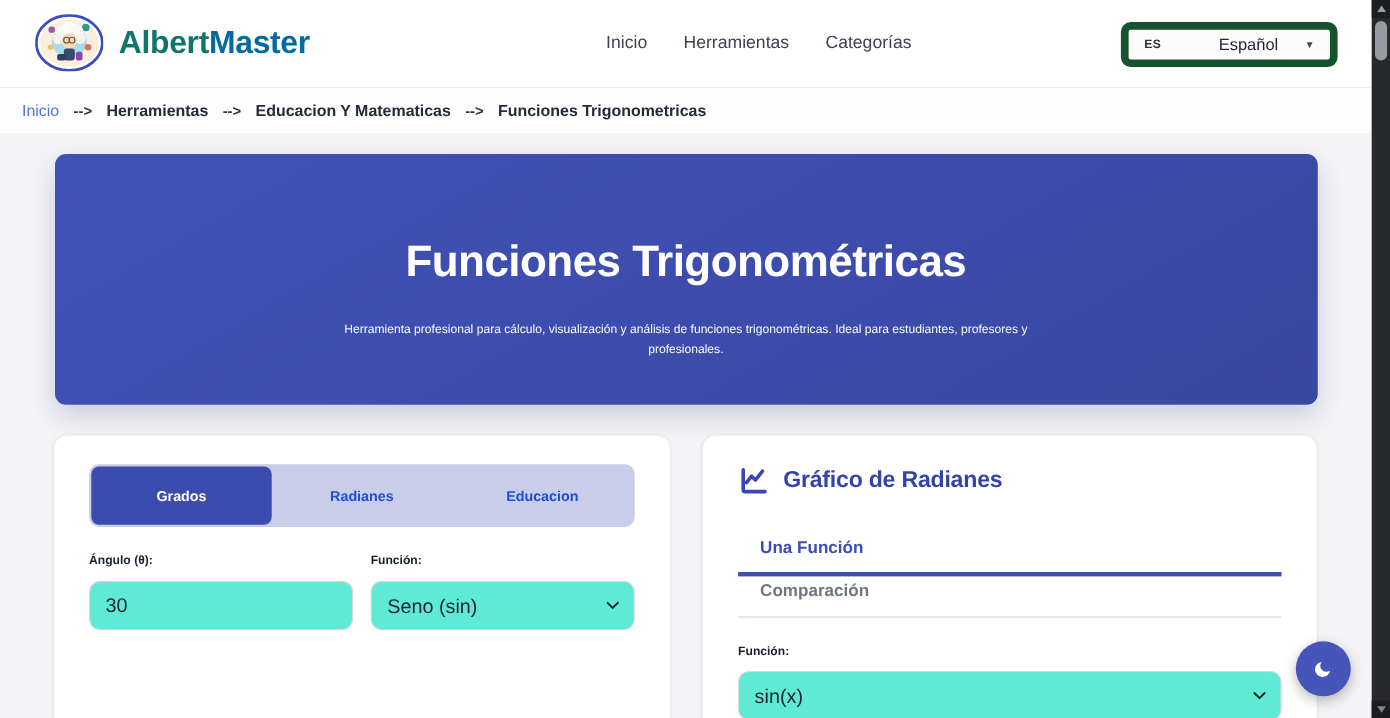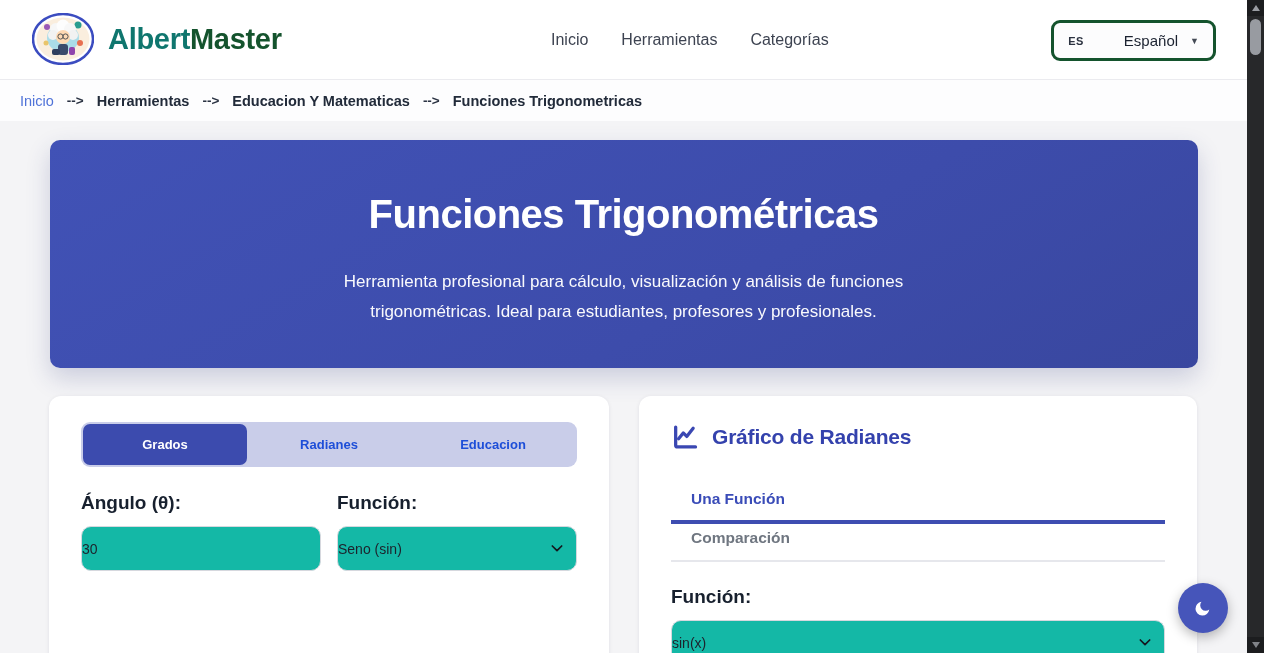--- a/index.html
+++ b/index.html
@@ -5,76 +5,76 @@
   * { margin:0; padding:0; box-sizing:border-box; }
   html,body { width:1264px; height:653px; overflow:hidden; }
   body { font-family:"Liberation Sans","DejaVu Sans",sans-serif; background:#f4f4f6; position:relative; }
   .viewport { position:absolute; left:0; top:0; width:1247px; height:653px; overflow:hidden; }
 
   
   .header { position:relative; height:80px; background:#ffffff; border-bottom:1px solid #ebebef; }
   .logo-group { position:absolute; left:32px; top:13px; display:flex; align-items:center; cursor:pointer; }
   .brand { margin-left:14px; font-size:29px; font-weight:700; letter-spacing:-0.3px; }
   .brand .b1 { color:#0f766e; }
-  .brand .b2 { color:#14532d; }
+  .brand .b2 { color:#0369a1; }
   .nav { position:absolute; left:551px; top:0; height:100%; display:flex; align-items:center; gap:33px; }
   .nav-link { font-size:16px; color:#3d4351; font-weight:500; cursor:pointer; white-space:nowrap; }
   .lang-btn { position:absolute; right:31px; top:20px; height:41px; min-width:120px; background:#fcfcfd;
-              border:3px solid #14532d; border-radius:9px; display:flex; align-items:center; gap:12px;
+              border:7px solid #14532d; border-radius:9px; display:flex; align-items:center; gap:24px;
               padding:0 14px; cursor:pointer; }
   .lang-code { font-size:11px; font-weight:600; color:#2b3240; letter-spacing:.5px; }
   .lang-name { font-size:15px; color:#1b2230;margin-left:28px; }
   .lang-caret { font-size:9px; color:#444a55; }
 
   
   .breadcrumb { height:41px; background:#fdfdfe; display:flex; align-items:center; padding:0 20px; }
   .crumb { font-size:14.5px; font-weight:600; color:#222b3a; white-space:nowrap; }
   .crumb.link { color:#5073d8; font-weight:500; cursor:pointer; }
   .crumb-sep { font-size:13.5px; font-weight:600; color:#2a3242; margin:0 13px; }
 
   
   .main { padding:19px 49px 0; }
   .hero { width:1148px; height:228px; margin:0 auto; border-radius:10px;
           background:linear-gradient(150deg,#4152b6 0%,#3d4cab 60%,#39479f 100%);
           box-shadow:0 10px 24px rgba(42,52,122,.20);
-          display:flex; flex-direction:column; align-items:center; padding-top:52px; }
+          display:flex; flex-direction:column; align-items:center; padding-top:76px; }
   .hero-title { color:#ffffff; font-size:40px; font-weight:800; letter-spacing:-0.5px; }
   .hero-sub { margin-top:30px; max-width:680px; text-align:center; color:rgba(255,255,255,.97);
-              font-size:17px; line-height:30px; font-weight:400; }
+              font-size:11px; line-height:18px; font-weight:400; }
 
   
   .cards { display:flex; gap:30px; margin-top:28px; align-items:flex-start; }
   .card { background:#ffffff; border-radius:12px; box-shadow:0 1px 4px rgba(20,24,60,.09);
           padding:26px 32px 40px; height:420px; }
   .card.calc { width:560px; }
   .card.graph { width:558px; position:relative; }
   .card-head { display:flex; align-items:center; gap:13px; height:30px; margin-bottom:30px; }
   .card-title { font-size:21px; font-weight:700; color:#3442ad; letter-spacing:-0.2px; white-space:nowrap; }
 
   
-  .pill-tabs { display:flex; background:#c9cde9; border-radius:9px; padding:2px; height:45px; }
+  .pill-tabs { display:flex; background:#c9cde9; border-radius:9px; padding:2px; height:57px; }
   .pill-tab { flex:1; display:flex; align-items:center; justify-content:center; font-size:13px;
               font-weight:600; color:#1d4ed8; border-radius:7px; cursor:pointer; }
   .pill-tab.active { background:#3c4bae; color:#ffffff; font-weight:700; }
 
   
   .u-tabs { display:flex; border-bottom:2px solid #e6e7ec;flex-direction:column; }
   .u-tab { padding:8px 20px 12px; font-size:15.5px; font-weight:700; color:#6f7680; cursor:pointer;
            border-bottom:4px solid transparent; margin-bottom:-3px; white-space:nowrap; }
   .u-tab.active { color:#3a4cb8; border-bottom-color:#3e4db1; }
 
   
   .form-row { display:flex; margin-top:25px; }
   .card.calc .form-row { gap:16px; }
   .card.graph .form-row { gap:21px; margin-top:24px; }
   .field-col { flex:1; min-width:0; }
-  .field-label { display:block; font-size:19px; font-weight:700; color:#17202e; margin-bottom:12px; white-space:nowrap; }
+  .field-label { display:block; font-size:11px; font-weight:700; color:#17202e; margin-bottom:12px; white-space:nowrap; }
   .text-input, .select-wrap select {
-      width:100%; height:45px; border:1px solid #d6d8de; border-radius:10px; background:#14b8a6;
-      font-size:14px; color:#1d222c; padding:0 0; font-family:inherit; outline:none; }
+      width:100%; height:45px; border:1px solid #d6d8de; border-radius:10px; background:#5eead4;
+      font-size:18px; color:#1d222c; padding:0 14px; font-family:inherit; outline:none; }
   .select-wrap { position:relative; }
   .select-wrap select { appearance:none; -webkit-appearance:none; padding-right:34px; cursor:pointer; }
   .select-chevron { position:absolute; right:12px; top:14px; pointer-events:none; }
   .partial-btn { width:118px; height:40px; background:#4353b4; border:none; border-radius:8px;
                  margin-top:8px; cursor:pointer; display:block; }
 
   
   .fab { position:absolute; left:1178px; top:583px; width:50px; height:50px; border-radius:50%;
          background:#4655ba; border:none; box-shadow:0 4px 12px rgba(0,0,0,.28);
          display:flex; align-items:center; justify-content:center; cursor:pointer; z-index:20; }

